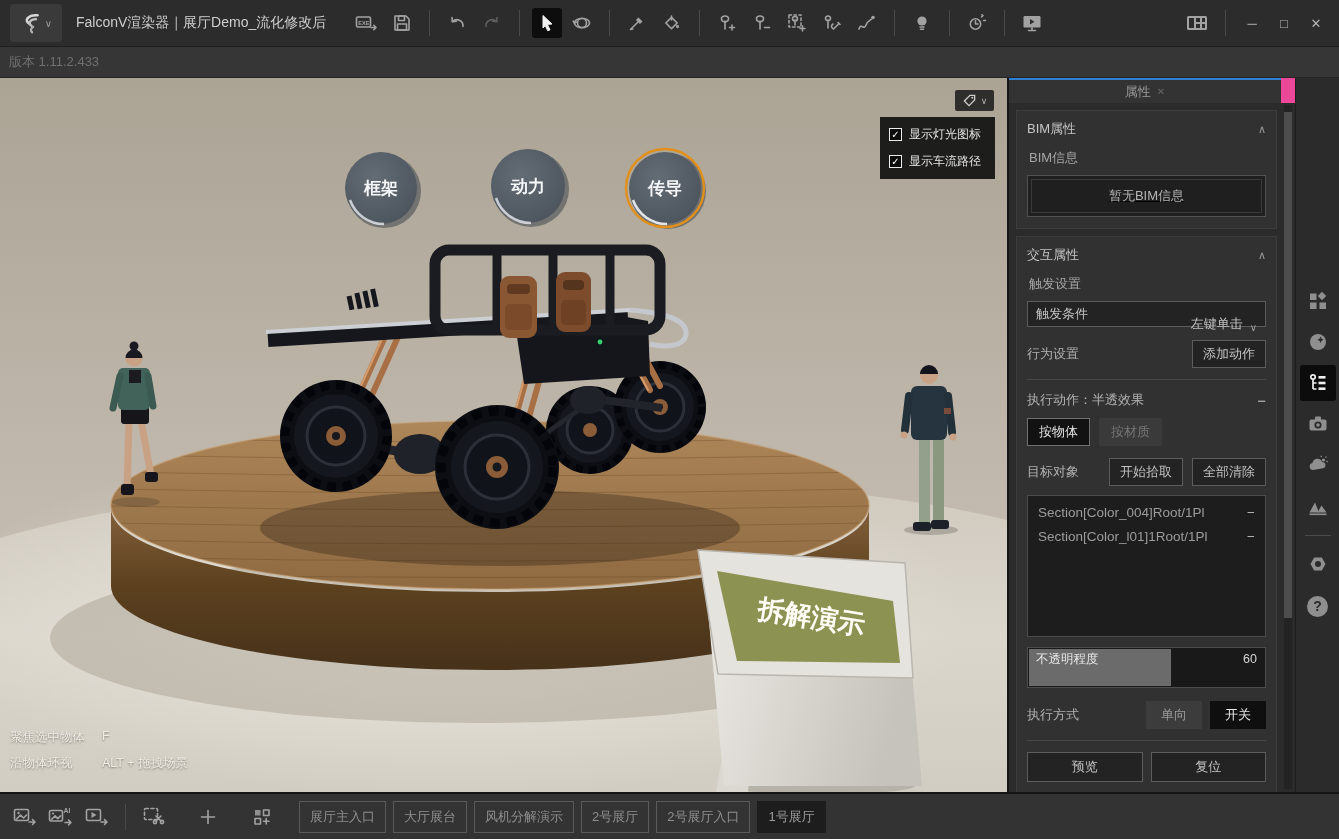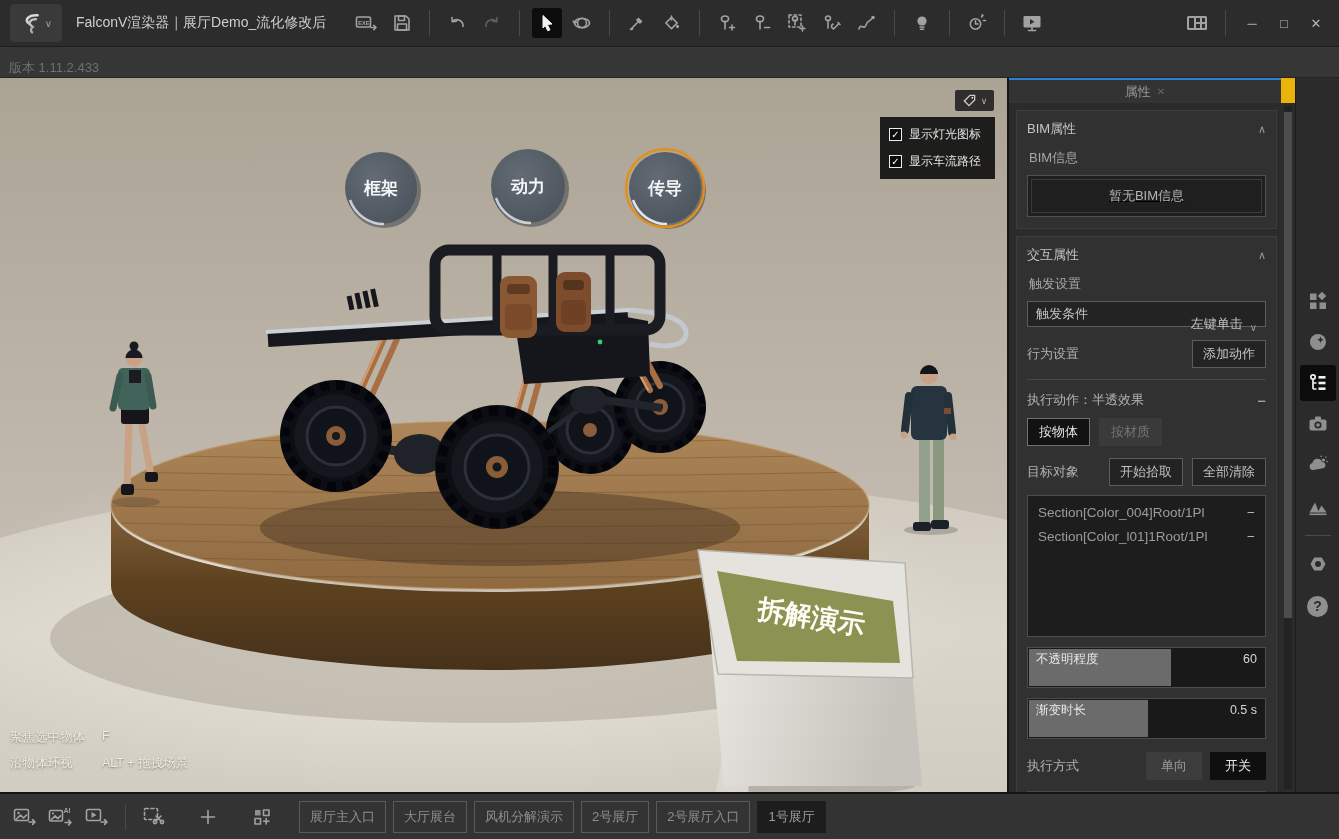--- a/index.html
+++ b/index.html
@@ -20,21 +20,21 @@
   .tb-sep { width:1px; height:26px; background:#4a4a4a; margin:0 7px; }
   .win-cluster { margin-left:auto; display:flex; align-items:center; gap:6px; }
   .win-glyph { width:26px; height:26px; display:flex; align-items:center;
                justify-content:center; color:#b5b5b5; font-size:13px; }
   .ic { stroke:#a2a2a2; fill:none; stroke-width:1.6; stroke-linecap:round; stroke-linejoin:round; }
   .icf { fill:#a2a2a2; stroke:none; }
   .icd { stroke:#5e5e5e; fill:none; stroke-width:1.6; stroke-linecap:round; }
 
   
   .versionbar { height:31px; background:#363636; color:#707070; font-size:13px;
-                display:flex; align-items:flex-end; padding:0 9px;
+                display:flex; align-items:center; padding:0 9px;
                 border-bottom:1px solid #242424; }
 
   
   .main { display:flex; height:714px; }
   .viewport { position:relative; width:1007px; height:714px; background:#c4bdb2; overflow:hidden; }
   .viewport svg.scene { position:absolute; inset:0; }
 
   .overlay-tag { position:absolute; top:12px; right:13px; width:39px; height:21px;
                  background:rgba(30,30,30,.88); border-radius:2px; display:flex;
                  align-items:center; justify-content:center; gap:4px; color:#c8c8c8; }
@@ -46,21 +46,21 @@
   .cb { width:13px; height:13px; border:1.5px solid #ececec; background:#0c0c0c; color:#fff;
         font-size:10px; display:flex; align-items:center; justify-content:center; flex:0 0 13px; }
 
   .hints { position:absolute; left:10px; bottom:20px; display:flex; flex-direction:column; gap:9px; }
   .hint-row { display:flex; font-size:12.5px; color:#f0ede7;
               text-shadow:0 1px 2px rgba(70,64,54,.6); }
   .hint-act { width:92px; }
 
   
   .right-panel { width:288px; background:#2b2b2b; position:relative; border-left:2px solid #161616; }
-  .tab-row { height:25px; background:#eab308; display:flex; }
+  .tab-row { height:25px; background:#ec4899; display:flex; }
   .panel-tab { flex:1; margin-right:14px; background:#333333; border-top:2px solid #2f7fd6;
                display:flex; align-items:center; justify-content:center; gap:6px;
                color:#9a9a9a; font-size:13px; }
   .panel-tab .x { color:#666; font-size:10px; }
   .panel-body { position:absolute; top:25px; bottom:0; left:2px; right:13px;
                 padding:7px 5px 0 5px; overflow:hidden; background:#2b2b2b; }
   .scrollbar { position:absolute; top:27px; bottom:3px; right:3px; width:8px; background:#232323; }
   .scroll-thumb { position:absolute; left:0; right:0; top:1%; height:74%; background:#4d4d4d; }
 
   .section { border:1px solid #3d3d3d; background:#313131; margin-bottom:7px; padding:9px 10px 11px 10px; }
@@ -588,25 +588,20 @@
             <span class="nm">Section[Color_l01]1Root/1Pl</span>
             <span class="rm">−</span>
           </div>
         </div>
 
         <div class="slider">
           <div class="fill" style="width: 60%;"></div>
           <span class="slab">不透明程度</span>
           <span class="sval">60</span>
         </div>
-        <div class="slider">
-          <div class="fill" style="width: 50%;"></div>
-          <span class="slab">渐变时长</span>
-          <span class="sval">0.5 s</span>
-        </div>
 
         <div class="row" style="margin:13px 0 2px 0; gap:8px;">
           <span class="plabel grow">执行方式</span>
           <span class="btn-toggle-off">单向</span>
           <span class="btn-toggle-on">开关</span>
         </div>
 
         <div class="divider"></div>
 
         <div class="two-btn">

